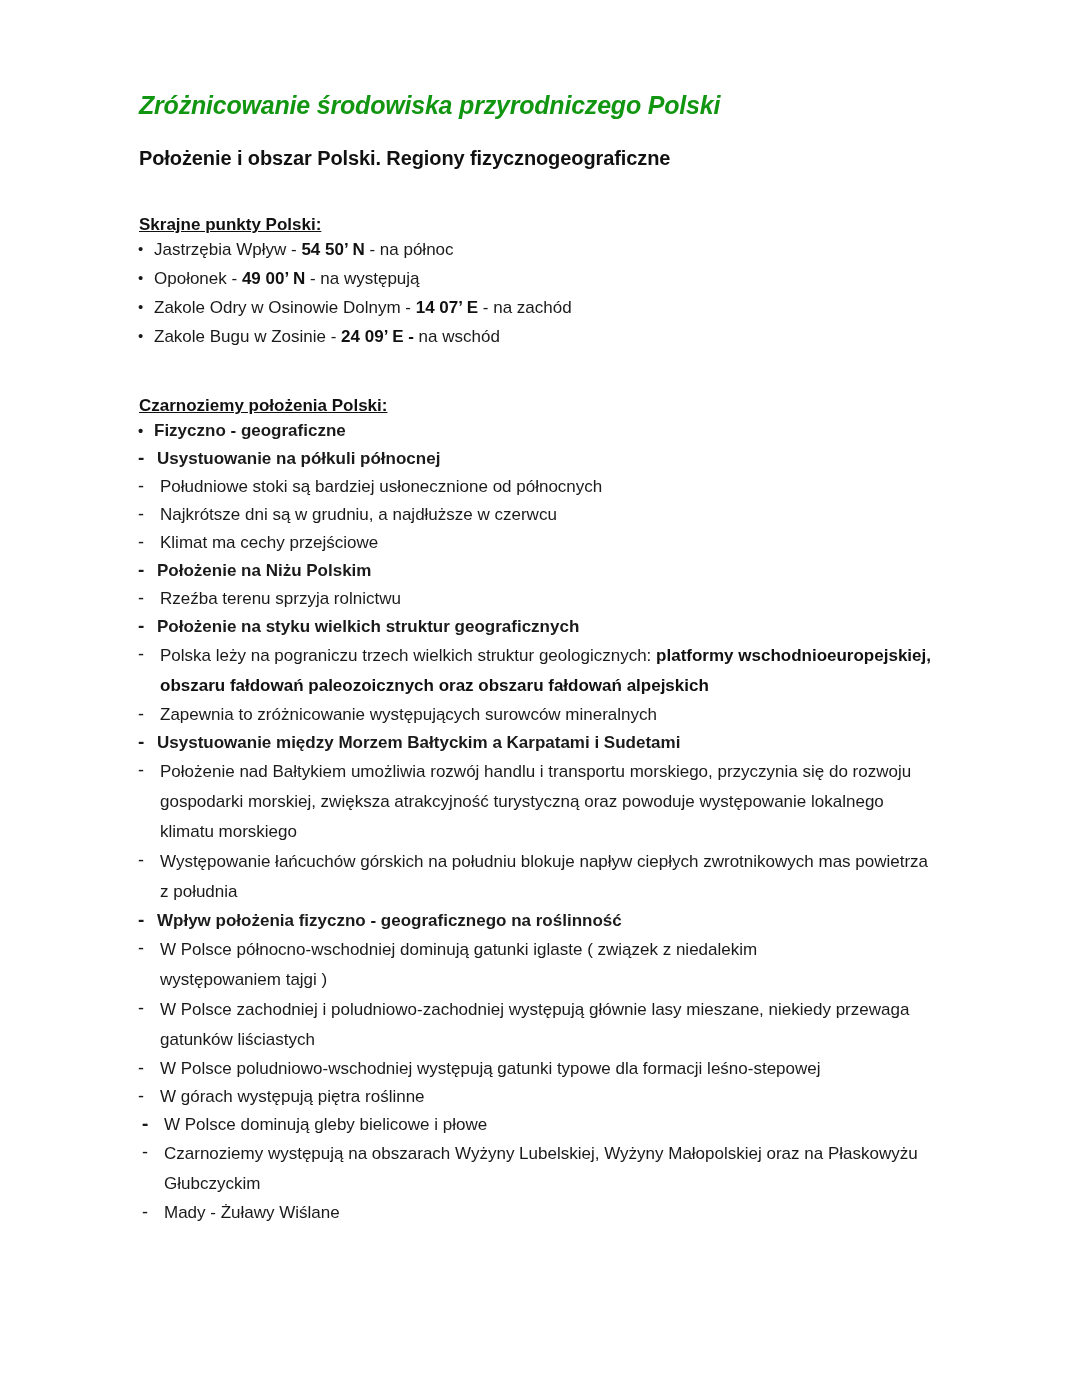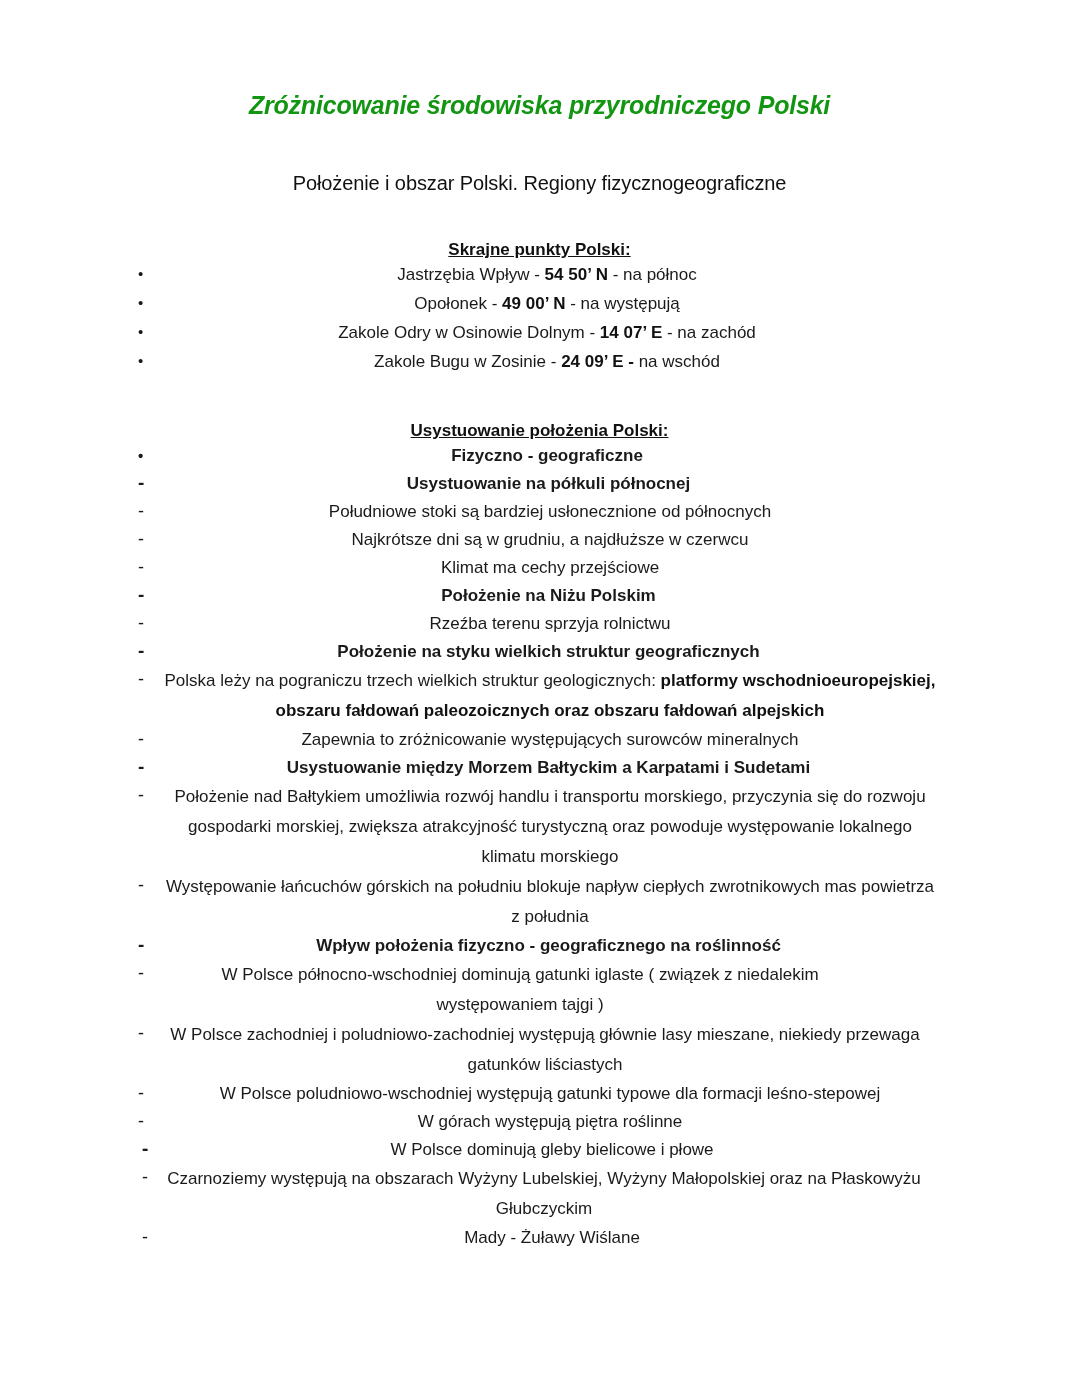--- a/index.html
+++ b/index.html
@@ -14,38 +14,37 @@
     color: #1a1a1a;
     -webkit-font-smoothing: antialiased;
   }
 
   .page {
     position: relative;
     width: 1080px;
     height: 1335px;
     box-sizing: border-box;
     padding: 90px 140px 0 138px;
-    text-align: center;
   }
 
   .doc-title {
     font-size: 25px;
     font-weight: bold;
     font-style: italic;
     color: #129612;
     letter-spacing: -0.2px;
     margin: 0 0 0 1px;
     line-height: 1.2;
   }
 
   .section-heading {
     font-size: 20px;
-    font-weight: normal;
+    font-weight: bold;
     color: #111111;
-    margin: 51px 0 0 1px;
+    margin: 26px 0 0 1px;
     line-height: 1.2;
     letter-spacing: -0.1px;
   }
 
   .sub-heading {
     font-size: 17px;
     font-weight: bold;
     color: #111111;
     margin: 45px 0 0 1px;
     line-height: 1.2;
@@ -132,21 +131,21 @@
     <li class="row">
       <span class="mk">•</span>
       <span>Zakole Odry w Osinowie Dolnym - </span><b>14 07’ E</b><span> - na zachód</span>
     </li>
     <li class="row">
       <span class="mk">•</span>
       <span>Zakole Bugu w Zosinie - </span><b>24 09’ E -</b><span> na wschód</span>
     </li>
   </ul>
 
-  <h3 class="sub-heading">Usystuowanie położenia Polski:</h3>
+  <h3 class="sub-heading">Czarnoziemy położenia Polski:</h3>
 
   <ul class="lvl l1">
     <li class="row bold-row">
       <span class="mk">•</span>
       <span>Fizyczno - geograficzne</span>
     </li>
 
     <li style="list-style:none;">
       <ul class="lvl l2">
 

